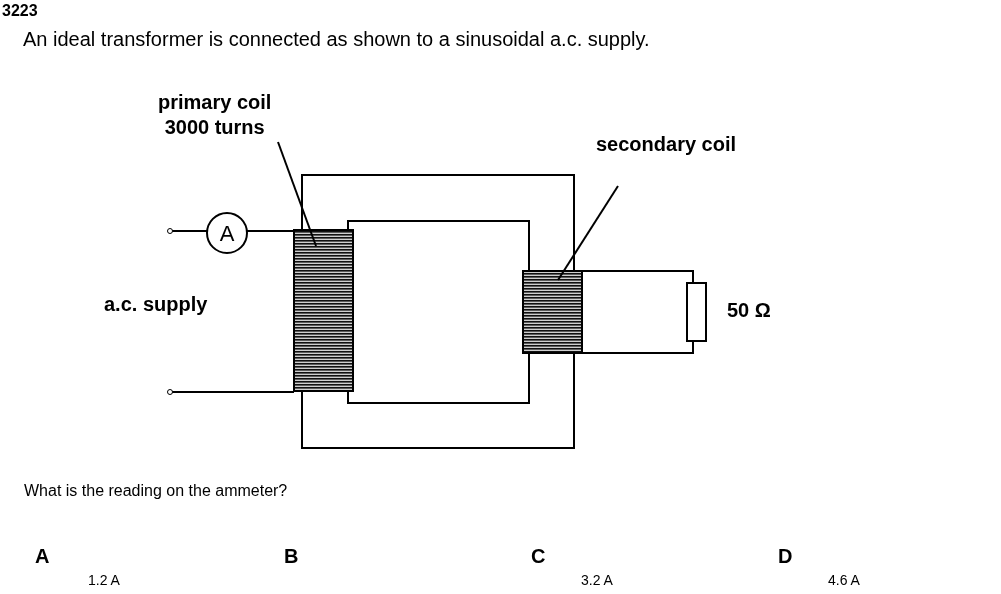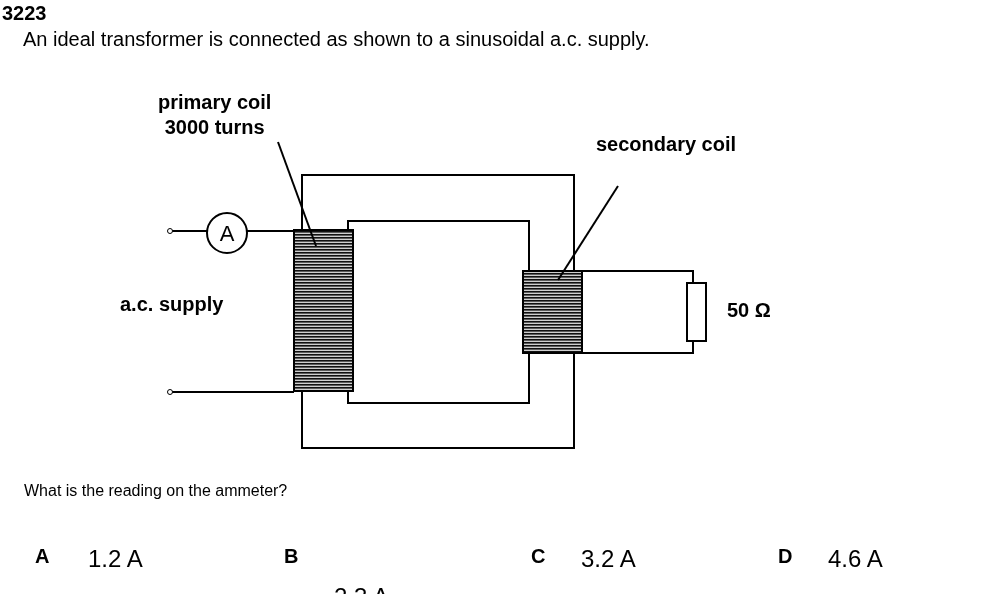--- a/index.html
+++ b/index.html
@@ -1,23 +1,23 @@
 <!DOCTYPE html>
 <html><head>
 <meta charset="utf-8">
 <style>
   html, body { margin:0; padding:0; background:#ffffff; }
   body { width:1001px; height:594px; position:relative; overflow:hidden;
          font-family:"Liberation Sans", sans-serif; color:#000; }
-  .qnum { position:absolute; left:2px; top:2px; font-weight:bold; font-size:20px; }
+  .qnum { position:absolute; left:2px; top:2px; font-weight:bold; font-size:16px; }
   .stem { position:absolute; left:23px; top:28px; font-size:20px; }
   .lbl { position:absolute; font-size:20px; text-align:center; line-height:25px;font-weight:bold; }
   .question { position:absolute; left:24px; top:482px; font-size:16px; }
   .opt-letter { position:absolute; top:545px; font-size:20px; font-weight:bold; }
-  .opt-value { position:absolute; top:545px; font-size:24px; }
+  .opt-value { position:absolute; top:572px; font-size:14px; }
   svg { position:absolute; left:0; top:0; }
 </style>
 </head>
 <body>
 
 <div class="qnum">3223</div>
 <div class="stem">An ideal transformer is connected as shown to a sinusoidal a.c. supply.</div>
 
 <svg width="1001" height="594">
   <defs>
@@ -52,21 +52,21 @@
   <line x1="618" y1="186" x2="558" y2="280" stroke="#000" stroke-width="2"></line>
 </svg>
 
 <div class="lbl" style="left:158px; top:90px;">
   <div>primary coil</div>
   <div>3000 turns</div>
 </div>
 <div class="lbl" style="left:596px; top:132px;">
   <div>secondary coil</div>
 </div>
-<div class="lbl" style="left:104px; top:292px;margin-left:16px;">
+<div class="lbl" style="left:104px; top:292px;">
   <div>a.c. supply</div>
 </div>
 <div class="lbl" style="left:727px; top:298px;">50 Ω</div>
 
 <div class="question">What is the reading on the ammeter?</div>
 
 <div class="opt-letter" style="left:35px;">A</div>
 <div class="opt-value" style="left:88px;">1.2 A</div>
 <div class="opt-letter" style="left:284px;">B</div>
 <div class="opt-value" style="left:334px;margin-top:38px;">2.3 A</div>

